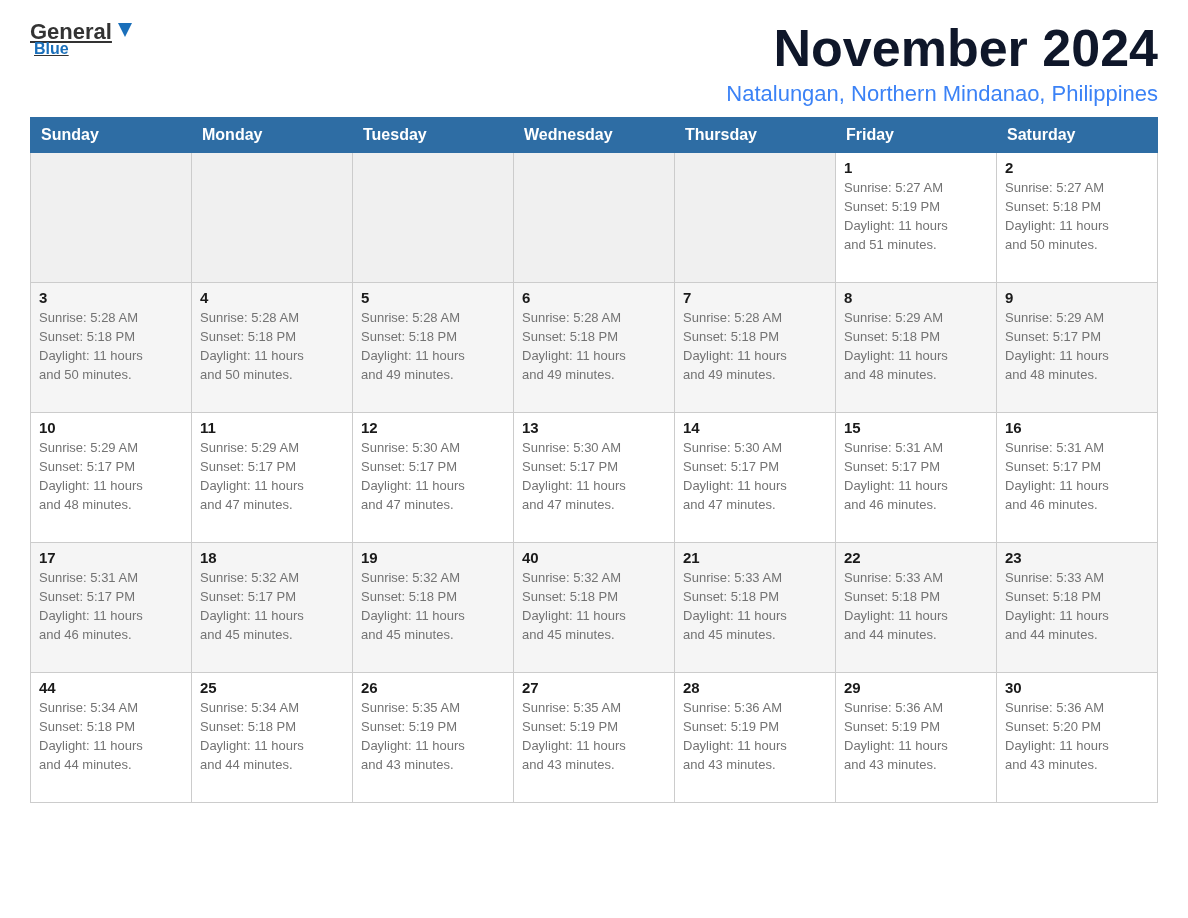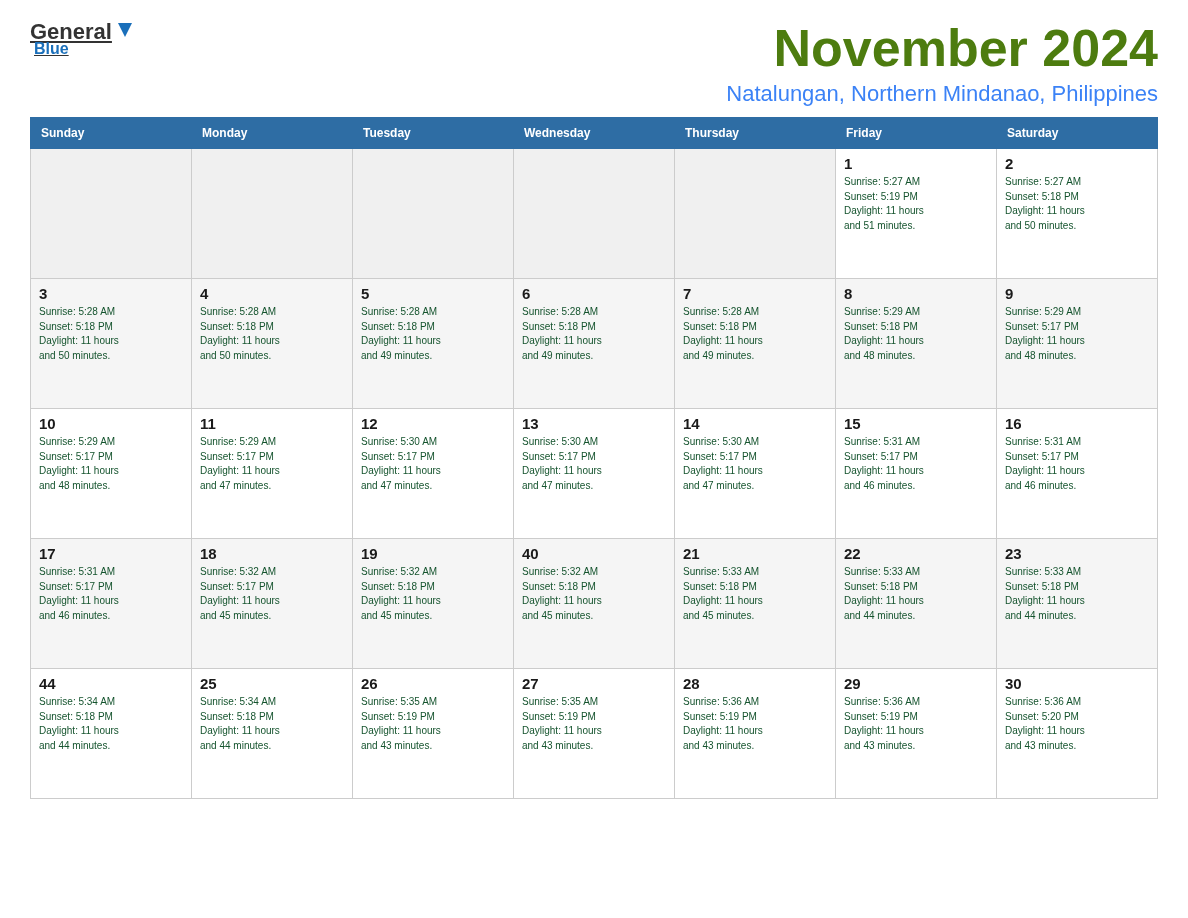--- a/index.html
+++ b/index.html
@@ -28,59 +28,59 @@
       font-weight: bold;
       color: #333;
       line-height: 1.1;
     }
     .title-area {
       text-align: right;
     }
     .calendar-title {
       font-size: 52px;
       font-weight: bold;
-      color: #4d7c0f;
+      color: #0f172a;
       line-height: 1.1;
     }
     .calendar-subtitle {
       font-size: 22px;
       color: #3b82f6;
       margin-top: 4px;
     }
     .calendar-table {
       width: 100%;
       border-collapse: collapse;
       margin-top: 10px;
     }
     .calendar-table thead tr th {
       background-color: #2e6da4;
       color: #fff;
-      font-size: 12px;
+      font-size: 16px;
       font-weight: bold;
       padding: 8px 10px;
       text-align: left;
       border: 1px solid #2e6da4;
     }
     .calendar-table tbody tr td {
       border: 1px solid #ccc;
       vertical-align: top;
       padding: 6px 8px;
       width: 14.28%;
       min-height: 110px;
       height: 130px;
     }
     .day-number {
       font-size: 15px;
       font-weight: bold;
       color: #1a1a1a;
       margin-bottom: 3px;
     }
     .day-info {
-      font-size: 10px;
-      color: #14532d;
+      font-size: 13px;
+      color: #737373;
       line-height: 1.45;
     }
     .empty-cell {
       background: #f9f9f9;
     }
     .calendar-table tbody tr:first-child {
       background: #fff;
     }
     
     .calendar-table tbody tr:nth-child(odd) td {

